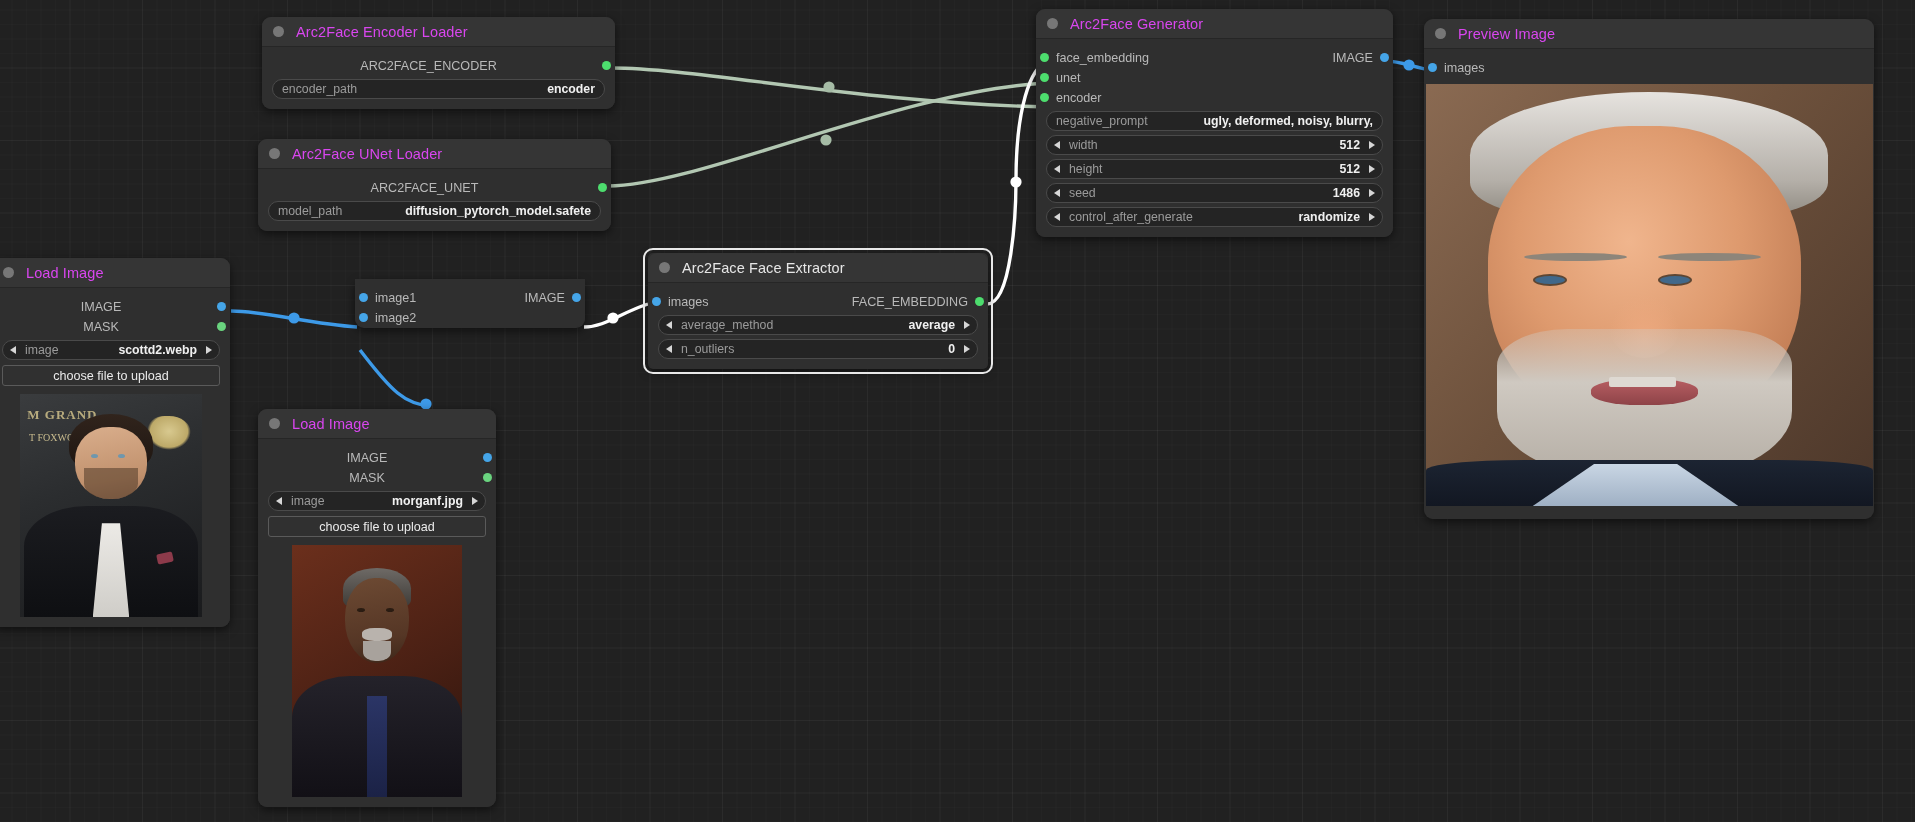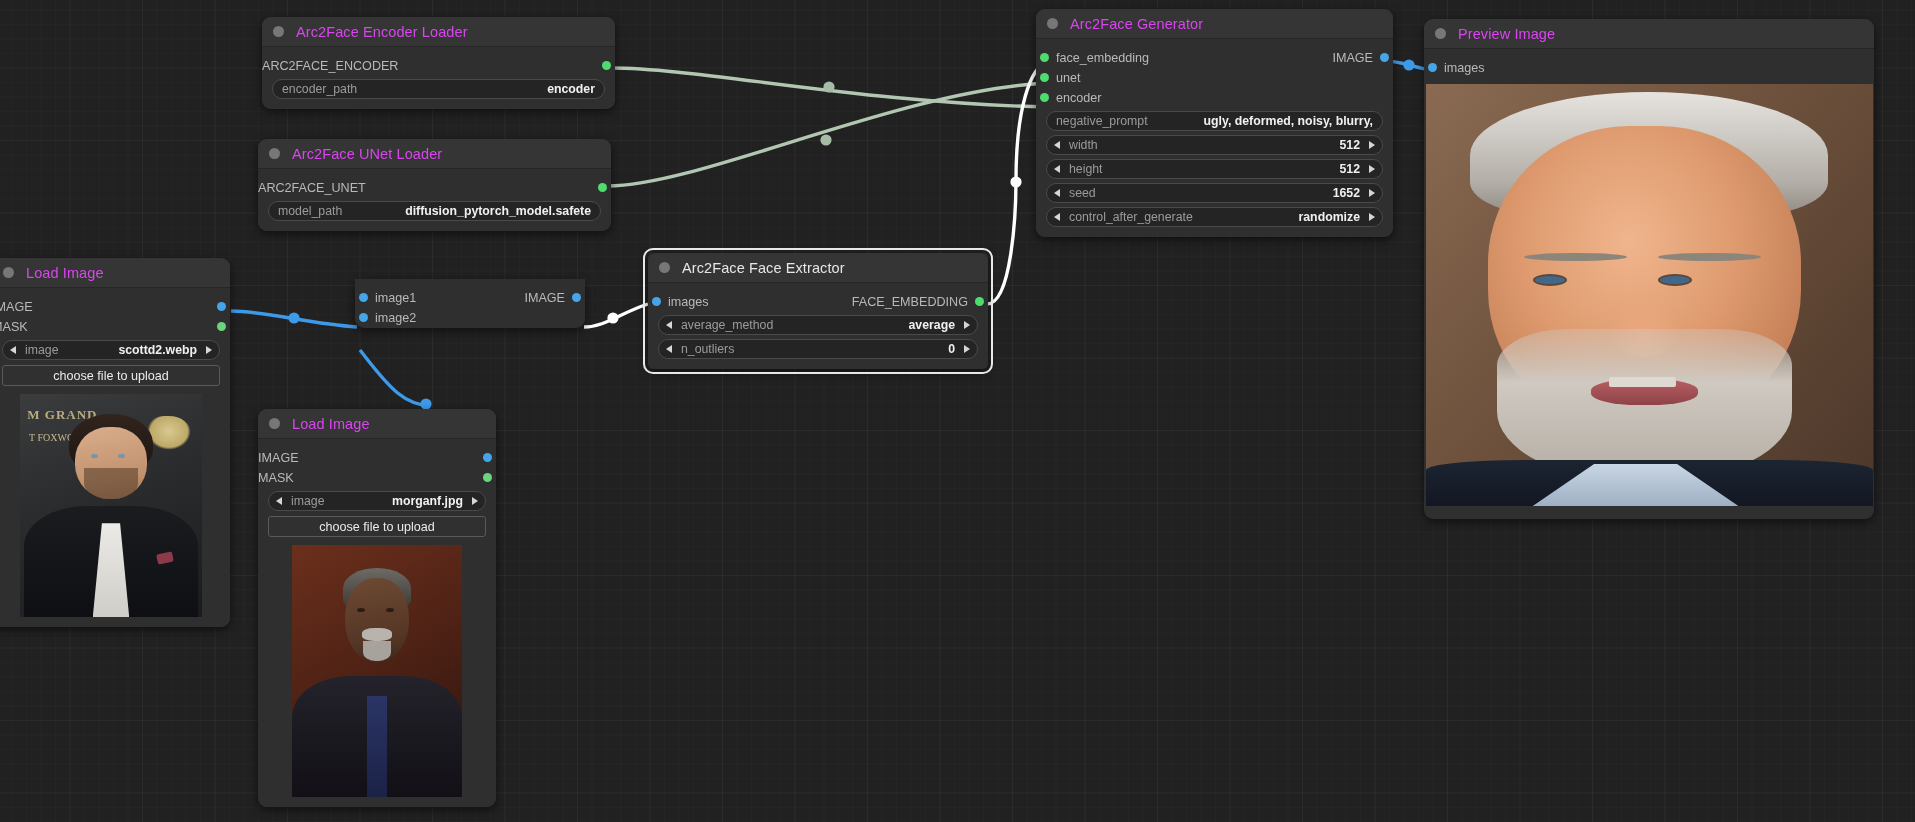--- a/index.html
+++ b/index.html
@@ -70,21 +70,21 @@
     height: 19px;
     display: flex;
     align-items: center;
     margin: 0 0 1px 0;
   }
   .slot-label {
     font-size: 12.6px;
     color: #b9b9b9;
     white-space: nowrap;
   }
-  .slot-out { justify-content: flex-start; padding-right: 20px; }
+  .slot-out { justify-content: center; padding-right: 20px; }
   .slot-dot {
     position: absolute;
     width: 9px; height: 9px;
     border-radius: 50%;
     top: 50%; margin-top: -4.5px;
   }
   .slot-dot.in  { left: 4px; }
   .slot-dot.out { right: 4px; }
   .dot-image   { background: #45a5e8; }
   .dot-mask    { background: #6ad47f; }
@@ -488,21 +488,21 @@
       </div>
       <div class="widget combo">
         <span class="arrow-l"></span>
         <span class="wname">height</span>
         <span class="wval">512</span>
         <span class="arrow-r"></span>
       </div>
       <div class="widget combo">
         <span class="arrow-l"></span>
         <span class="wname">seed</span>
-        <span class="wval">1652</span>
+        <span class="wval">1486</span>
         <span class="arrow-r"></span>
       </div>
       <div class="widget combo">
         <span class="arrow-l"></span>
         <span class="wname">control_after_generate</span>
         <span class="wval">randomize</span>
         <span class="arrow-r"></span>
       </div>
     </div>
   </div>

